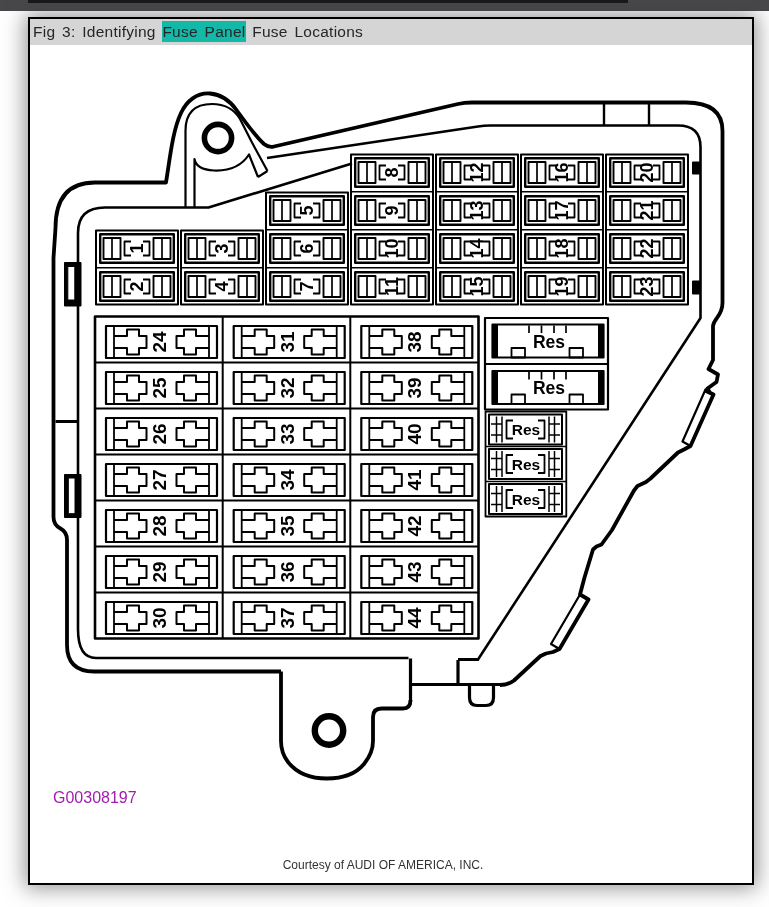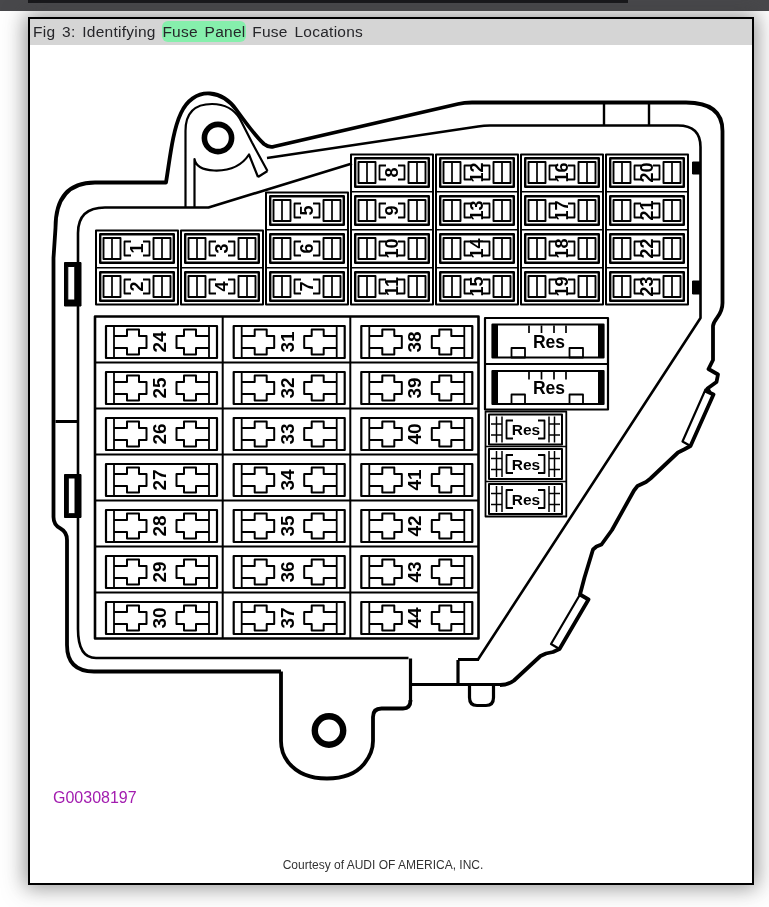--- a/index.html
+++ b/index.html
@@ -4,21 +4,21 @@
 <style>
   html,body { margin:0; padding:0; width:769px; height:907px; background:#fff;
                font-family:"Liberation Sans", sans-serif; overflow:hidden; }
   #topbar { position:absolute; left:0; top:0; width:769px; height:11px; background:#48484b; }
   #page { position:absolute; left:28px; top:17px; width:726px; height:868px;
            background:#fff; border:2px solid #000; box-sizing:border-box;
            box-shadow:0 0 20px 3px rgba(60,60,60,.55); }
   #titlebar { position:absolute; left:0; top:0; width:722px; height:26px; background:#d5d5d5;
                font-size:15.5px; color:#26262a; letter-spacing:0.25px; word-spacing:2.2px; line-height:26px; padding-left:3px;
                white-space:nowrap; box-sizing:border-box; }
-  .hl { background:#86efac; padding:2px 0;border-radius:6px; }
+  .hl { background:#14b8a6; padding:2px 0; }
   #fig { position:absolute; left:23px; top:770px; font-size:16px; color:#a21caf; }
   #courtesy { position:absolute; left:0; top:839px; width:706px; text-align:center;
                font-size:12px; color:#333; }
   svg { position:absolute; left:0; top:0; }
 </style>
 </head>
 <body>
 
 <div id="topbar"></div>
 

